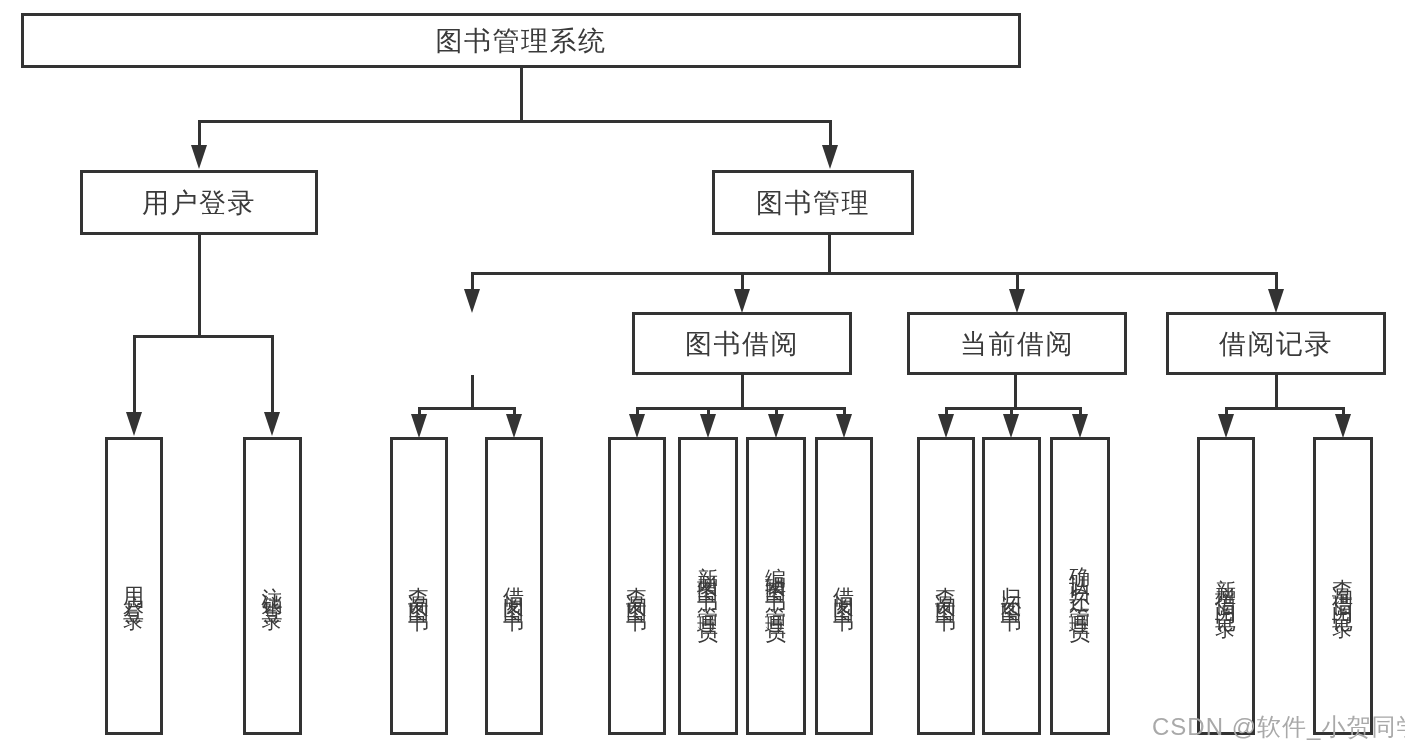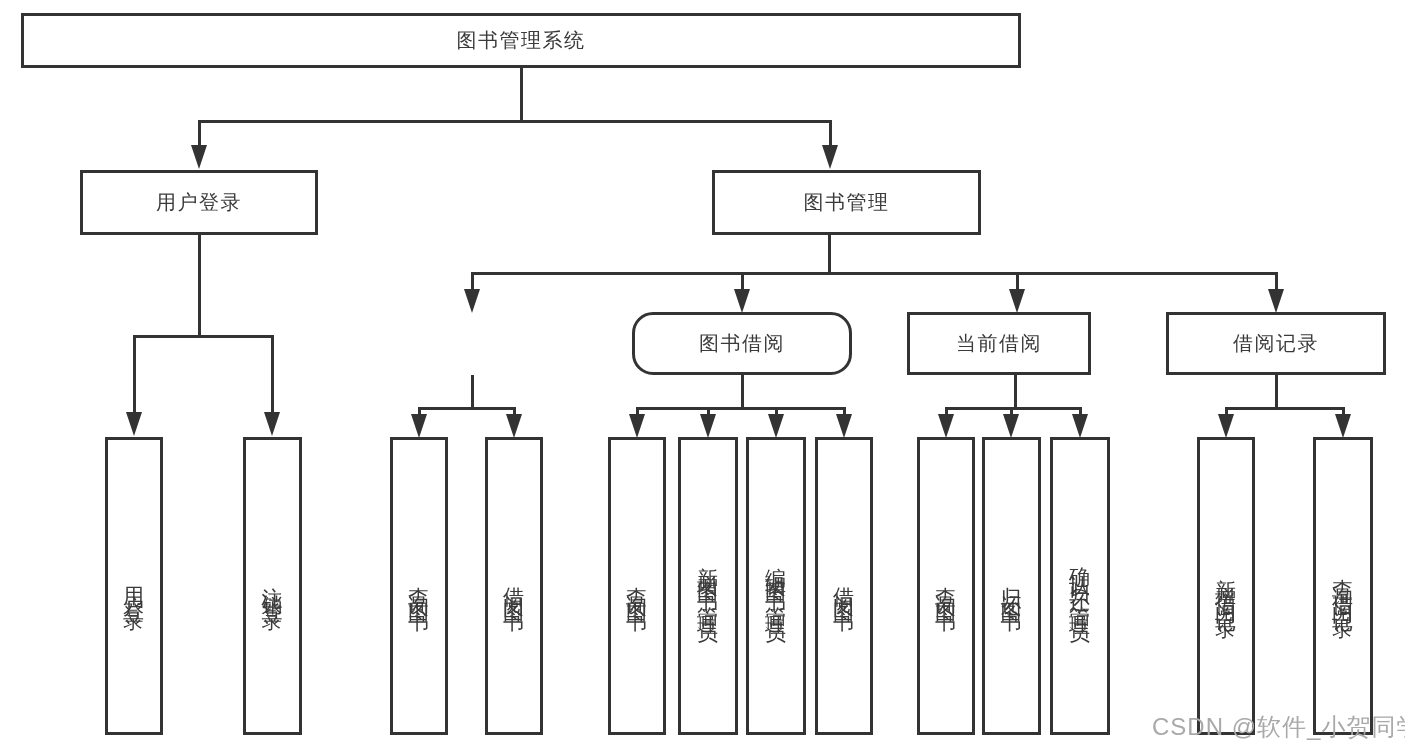--- a/index.html
+++ b/index.html
@@ -5,21 +5,21 @@
   html,body { margin:0; padding:0; background:#ffffff; }
   .stage {
     position:relative; width:1405px; height:747px; overflow:hidden;
     background:#ffffff;
     font-family:"Liberation Sans","DejaVu Sans",sans-serif;
   }
   .hbox {
     position:absolute; box-sizing:border-box;
     background:#ffffff; border:3px solid #333333;
     display:flex; align-items:center; justify-content:center;
-    font-size:20px; letter-spacing:1.5px; color:#3a3a3a;
+    font-size:27px; letter-spacing:1.5px; color:#3a3a3a;
     white-space:nowrap;
   }
   .vbox {
     position:absolute; box-sizing:border-box;
     background:#ffffff; border:3px solid #333333;
     display:flex; align-items:center; justify-content:center;
   }
   .vtext {
     writing-mode:vertical-rl; text-orientation:mixed;
     font-size:21px; letter-spacing:8px; color:#3a3a3a;
@@ -51,21 +51,21 @@
   <div class="vline" style="left:520px; top:68px; height:54px;"></div>
   <div class="hline" style="left:198px; top:120px; width:634px;"></div>
   <div class="vline" style="left:198px; top:120px; height:28px;"></div>
   <div class="arrow" style="left:191px; top:145px;"></div>
   <div class="vline" style="left:829px; top:120px; height:28px;"></div>
   <div class="arrow" style="left:822px; top:145px;"></div>
 
   <div class="hbox" style="left:80px; top:170px; width:238px; height:65px;">
     <span>用户登录</span>
   </div>
-  <div class="hbox" style="left:712px; top:170px; width:269px; height:65px;font-family:Liberation Mono, monospace;">
+  <div class="hbox" style="left:712px; top:170px; width:202px; height:65px;font-family:Liberation Mono, monospace;">
     <span>图书管理</span>
   </div>
 
   <div class="vline" style="left:198px; top:235px; height:102px;"></div>
   <div class="hline" style="left:133px; top:335px; width:141px;"></div>
   <div class="vline" style="left:133px; top:335px; height:82px;"></div>
   <div class="arrow" style="left:126px; top:412px;"></div>
   <div class="vline" style="left:271px; top:335px; height:82px;"></div>
   <div class="arrow" style="left:264px; top:412px;"></div>
 
@@ -73,24 +73,24 @@
   <div class="hline" style="left:471px; top:272px; width:807px;"></div>
   <div class="vline" style="left:471px; top:272px; height:20px;"></div>
   <div class="arrow" style="left:464px; top:289px;"></div>
   <div class="vline" style="left:741px; top:272px; height:20px;"></div>
   <div class="arrow" style="left:734px; top:289px;"></div>
   <div class="vline" style="left:1016px; top:272px; height:20px;"></div>
   <div class="arrow" style="left:1009px; top:289px;"></div>
   <div class="vline" style="left:1275px; top:272px; height:20px;"></div>
   <div class="arrow" style="left:1268px; top:289px;"></div>
 
-  <div class="hbox" style="left:632px; top:312px; width:220px; height:63px;border-radius:21px;">
+  <div class="hbox" style="left:632px; top:312px; width:220px; height:63px;">
     <span>图书借阅</span>
   </div>
-  <div class="hbox" style="left:907px; top:312px; width:184px; height:63px;">
+  <div class="hbox" style="left:907px; top:312px; width:220px; height:63px;">
     <span>当前借阅</span>
   </div>
   <div class="hbox" style="left:1166px; top:312px; width:220px; height:63px;">
     <span>借阅记录</span>
   </div>
 
   <div class="vline" style="left:471px; top:375px; height:34px;"></div>
   <div class="hline" style="left:418px; top:407px; width:98px;"></div>
   <div class="vline" style="left:418px; top:407px; height:10px;"></div>
   <div class="arrow" style="left:411px; top:414px;"></div>

